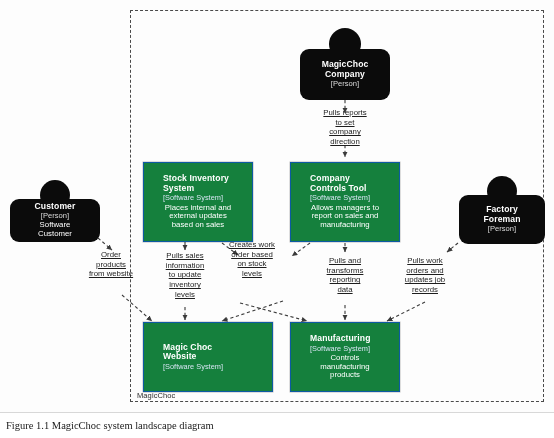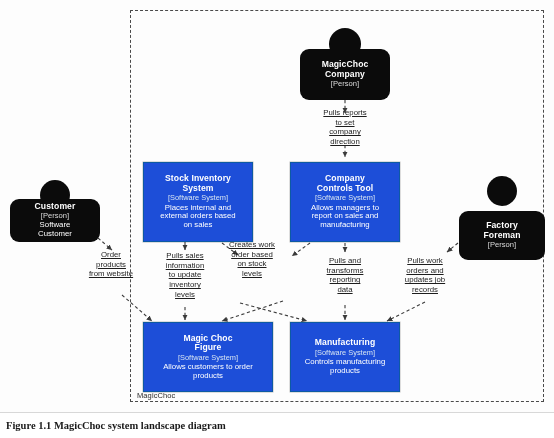--- a/index.html
+++ b/index.html
@@ -52,29 +52,29 @@
     font-size: 7.5px;
     color: #2b2b2b;
     letter-spacing: .1px;
     white-space: nowrap;
   }
 
   
   .sys {
     position: absolute;
     box-sizing: border-box;
-    background: #1d4ed8;
+    background: #15803d;
     border: 1px solid #0d5aa3;
     color: #ffffff;
     text-align: center;
     display: flex;
     flex-direction: column;
-    align-items: center;
+    align-items: flex-start;
     justify-content: center;
-    padding: 3px 13px;
+    padding: 3px 19px;
     line-height: 1.12;
     box-shadow: 0 0 0 0.5px rgba(0,0,0,.25);
   }
   .sys .t {
     font-size: 8.6px;
     font-weight: bold;
     letter-spacing: .1px;
   }
   .sys .s {
     font-size: 7.4px;
@@ -141,21 +141,20 @@
 
   
   #caption {
     position: absolute;
     left: 6px;
     top: 420px;
     font-family: "Liberation Serif", serif;
     font-size: 10.5px;
     color: #1a1a1a;
     white-space: nowrap;
-    font-weight: bold;
   }
 </style>
 </head>
 <body>
 
 <div id="root">
 
   <div id="diagram">
 
     <svg id="svg-layer" viewBox="0 0 554 412" xmlns="http://www.w3.org/2000/svg">
@@ -206,46 +205,45 @@
       <div class="body" style="top:19px; height:43px;">
         <div class="t">Customer</div>
         <div class="s">[Person]</div>
         <div class="x">Software</div>
         <div class="x">Customer</div>
       </div>
     </div>
 
     <div class="person" style="left:459px; top:176px; width:86px; height:68px;">
       <div class="head" style="width:30px; height:30px; top:0;"></div>
-      <div class="body" style="top:35px; height:49px;">
+      <div class="body" style="top:19px; height:49px;">
         <div class="t">Factory</div>
         <div class="t">Foreman</div>
         <div class="s">[Person]</div>
       </div>
     </div>
 
     <div class="sys" style="left:143px; top:162px; width:110px; height:80px;">
       <div class="t">Stock Inventory</div>
       <div class="t">System</div>
       <div class="s">[Software System]</div>
-      <div class="d">Places internal and external orders based on sales</div>
+      <div class="d">Places internal and external updates based on sales</div>
     </div>
 
     <div class="sys" style="left:290px; top:162px; width:110px; height:80px;">
       <div class="t">Company</div>
       <div class="t">Controls Tool</div>
       <div class="s">[Software System]</div>
       <div class="d">Allows managers to report on sales and manufacturing</div>
     </div>
 
     <div class="sys" style="left:143px; top:322px; width:130px; height:70px;">
       <div class="t">Magic Choc</div>
-      <div class="t">Figure</div>
-      <div class="s">[Software System]</div>
-      <div class="d">Allows customers to order products</div>
+      <div class="t">Website</div>
+      <div class="s">[Software System]</div>
     </div>
 
     <div class="sys" style="left:290px; top:322px; width:110px; height:70px;">
       <div class="t">Manufacturing</div>
       <div class="s">[Software System]</div>
       <div class="d">Controls manufacturing products</div>
     </div>
 
     <div class="rel" style="left:305px; top:108px; width:80px;">Pulls reports
 to set

